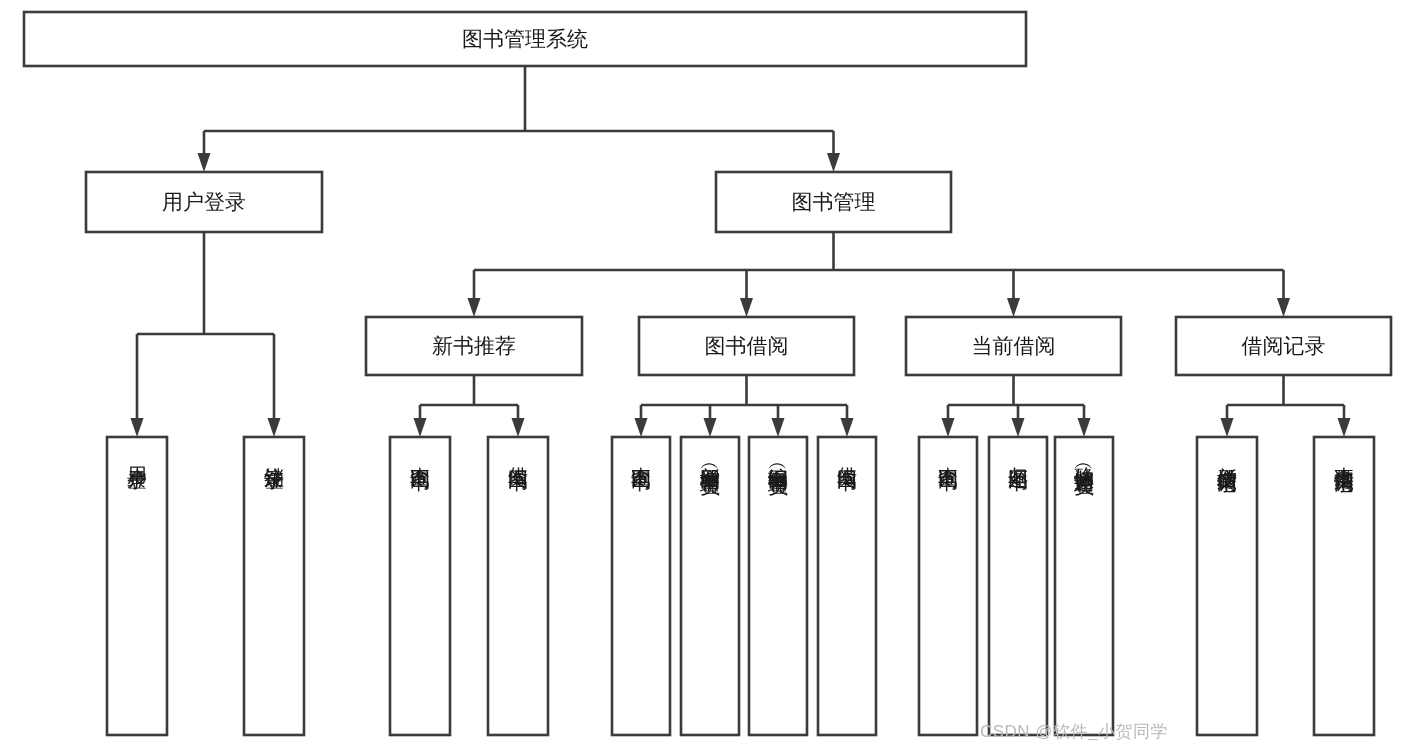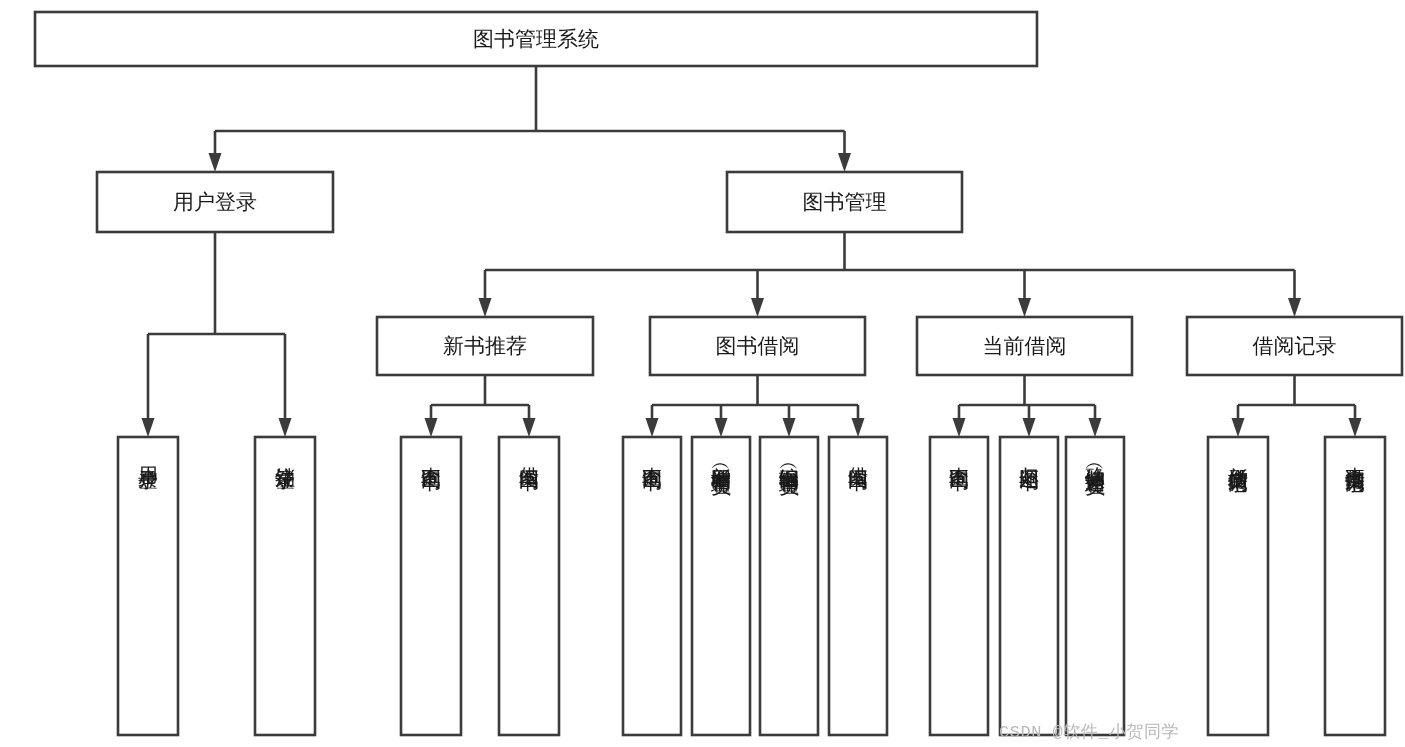--- a/index.html
+++ b/index.html
@@ -10,21 +10,21 @@
   }
   body {
     width: 1405px;
     height: 747px;
     position: relative;
     overflow: hidden;
     font-family: "Liberation Sans", "DejaVu Sans", sans-serif;
   }
   #diagram-root {
     position: absolute;
-    left: 15px;
+    left: 4px;
     top: 0;
     width: 1172px;
     height: 747px;
     text-align: right;
   }
   svg.diagram-canvas {
     display: block;
     width: 1405px;
     height: 747px;
     background: #ffffff;
@@ -67,21 +67,21 @@
     font-size: 20px;
     line-height: 1.06;
     color: #1a1a1a;
     letter-spacing: 1.5px;
     white-space: nowrap;
   }
   #watermark {
     position: absolute;
     right: 8px;
     bottom: 4px;
-    font-family: Liberation Mono, monospace;
+    font-family: Liberation Sans, sans-serif;
     font-size: 17px;
     color: #b9b9b9;
     letter-spacing: 0.5px;
     user-select: none;
   }
 </style>
 </head>
 <body>
 
 <div id="diagram-root">

